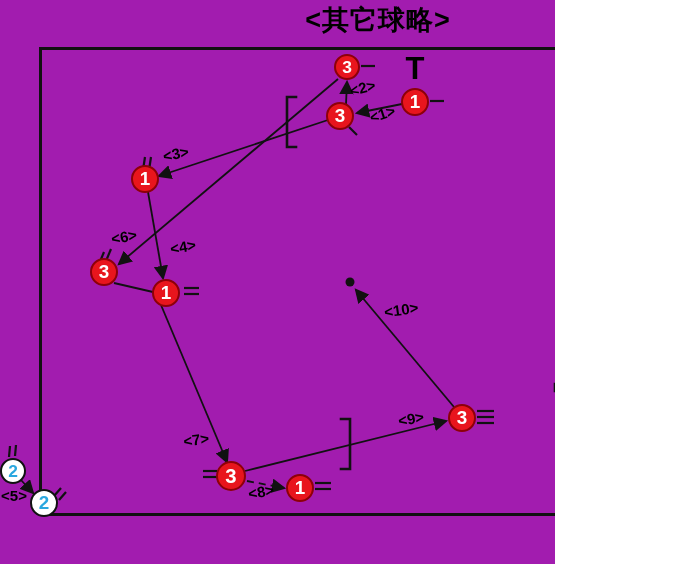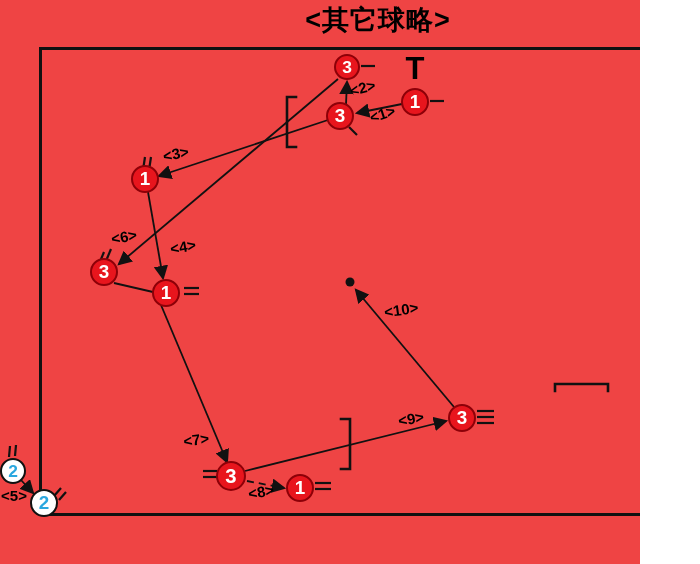--- a/index.html
+++ b/index.html
@@ -1,16 +1,16 @@
 <!DOCTYPE html>
 <html><head>
 <meta charset="utf-8">
 <style>
   html,body{margin:0;padding:0;background:#fff;}
-  .page{position:relative;width:640px;height:564px;background:#ef4444;overflow:hidden;
+  .page{position:relative;width:555px;height:564px;background:#a21caf;overflow:hidden;
         font-family:"Liberation Sans",sans-serif;}
   .title{position:absolute;left:56px;top:2px;width:644px;text-align:center;
          font-size:27px;font-weight:bold;color:#000;letter-spacing:1px;}
   .figure-label{position:absolute;left:663px;top:38px;width:36px;text-align:center;
                 font-size:25px;font-weight:bold;color:#000;line-height:33px;}
   svg{position:absolute;left:0;top:0;}
   text{font-family:"Liberation Sans",sans-serif;}
 </style>
 </head>
 <body>

